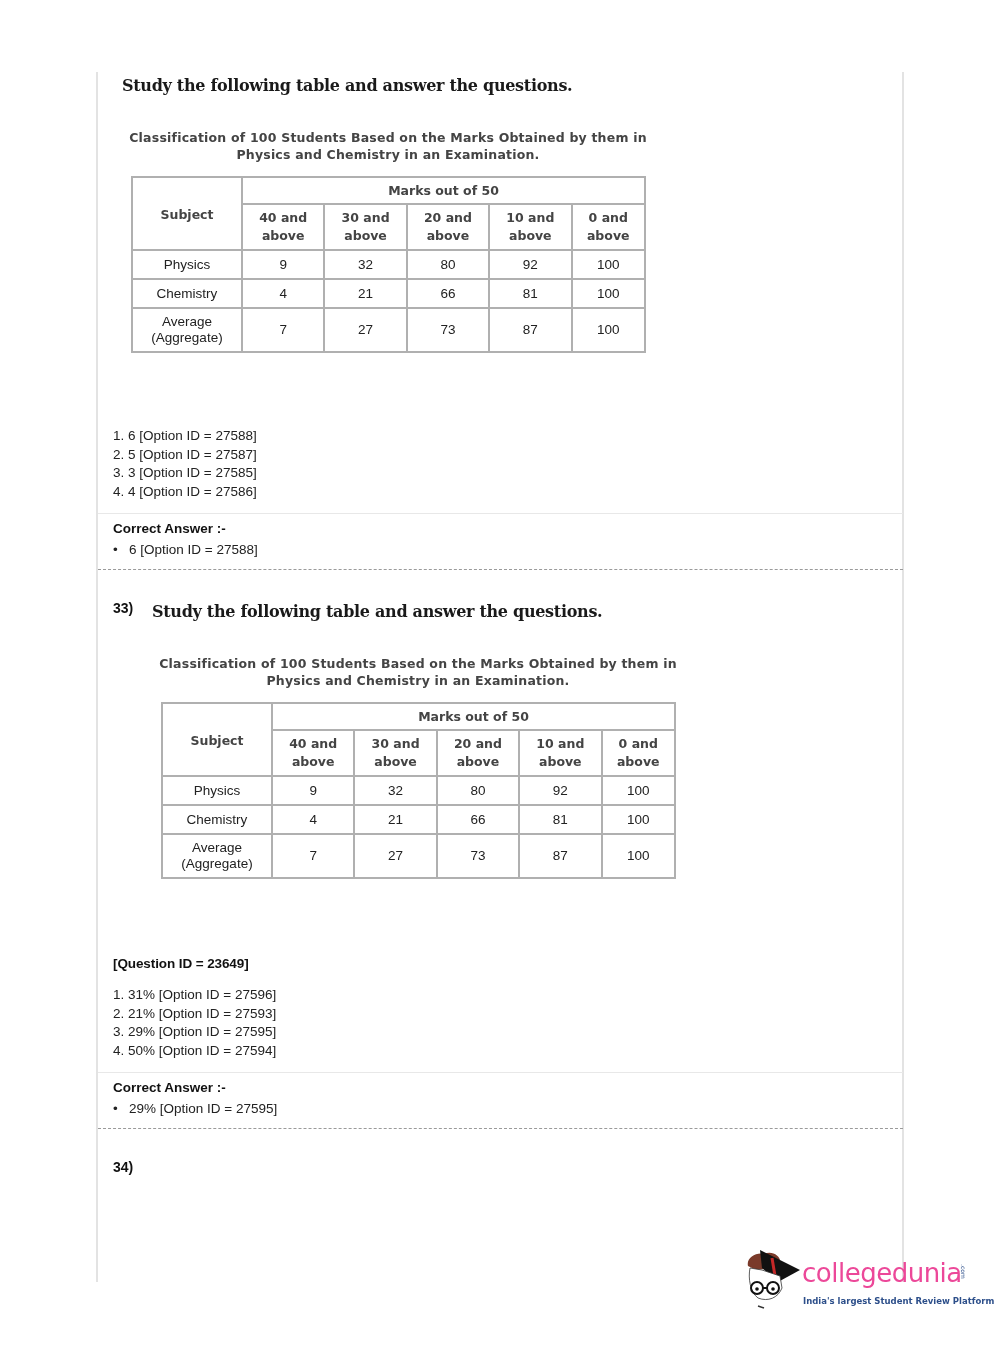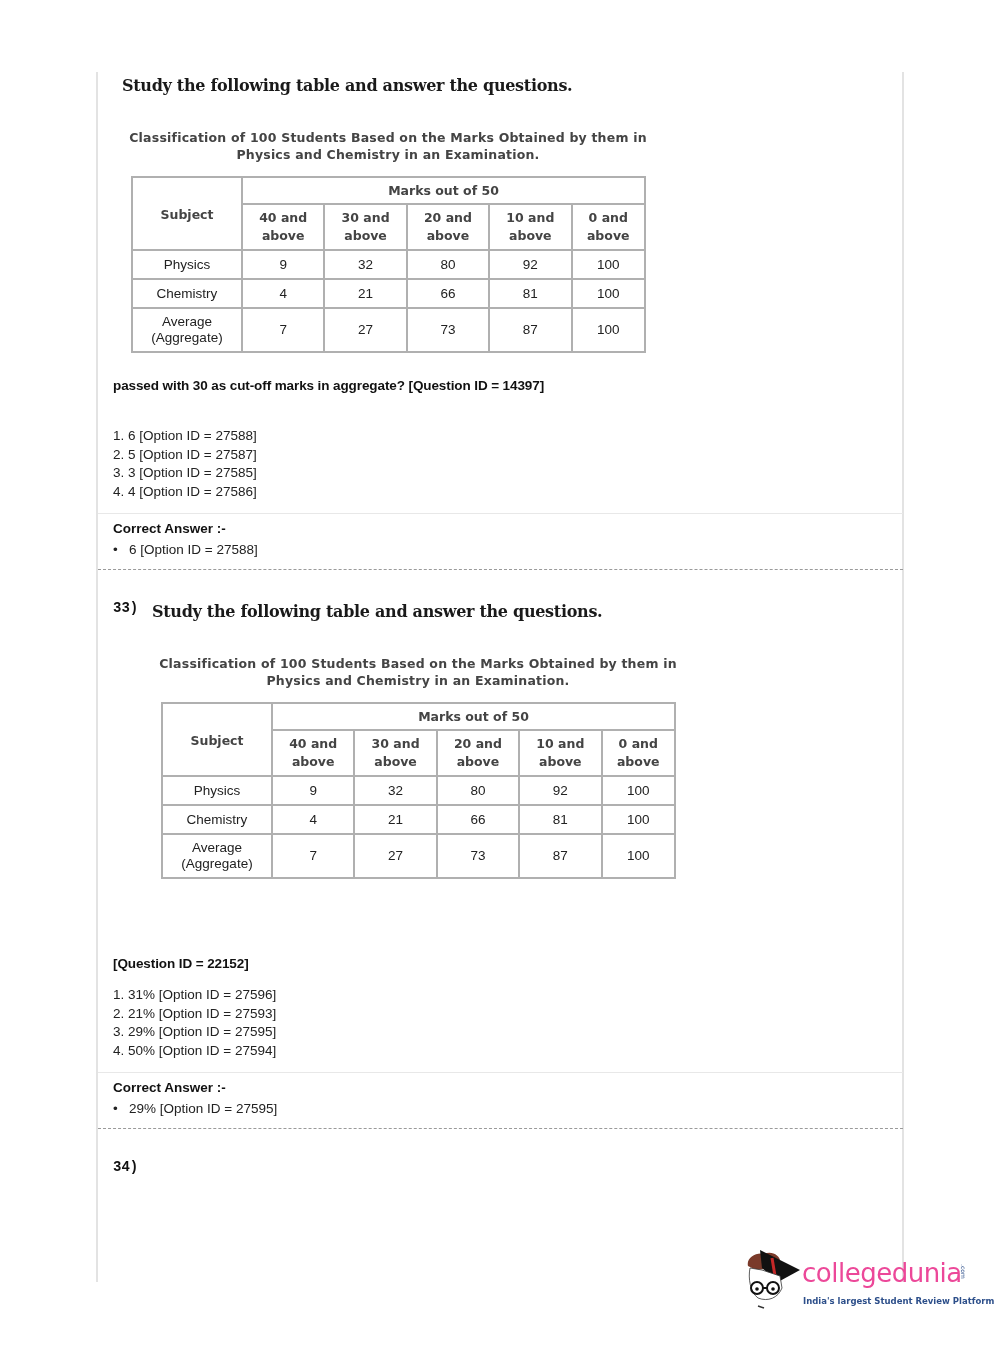--- a/index.html
+++ b/index.html
@@ -1,21 +1,21 @@
 <!DOCTYPE html>
 <html><head>
 <meta charset="utf-8">
 <style>
   html, body { margin:0; padding:0; background:#ffffff; }
   body { width:1001px; height:1355px; position:relative; overflow:hidden; font-family:"DejaVu Sans", sans-serif; color:#111; }
   .vline { position:absolute; width:2px; background:#e3e3e3; }
   .hline-solid { position:absolute; left:98px; width:805px; height:1px; background:#e8e8e8; }
   .hline-dash { position:absolute; left:98px; width:805px; height:0; border-top:1px dashed #9a9a9a; }
   .intro { position:absolute; font-family:"DejaVu Serif", serif; font-weight:bold; font-size:16px; color:#1a1a1a; letter-spacing:-0.3px; }
-  .qnum { position:absolute; font-family:Liberation Mono, monospace; font-weight:bold; font-size:14px; color:#111; }
+  .qnum { position:absolute; font-family:Liberation Sans, sans-serif; font-weight:bold; font-size:14px; color:#111; }
   .caption { position:absolute; font-family:"DejaVu Sans", sans-serif; font-weight:bold; font-size:12.5px; color:#444; text-align:center; line-height:17px; letter-spacing:0.2px; }
   table.data { position:absolute; border-collapse:collapse; border:2px solid #9a9a9a; }
   table.data td, table.data th { border:2px solid #b0b0b0; text-align:center; padding:0; }
   table.data th { font-family:"DejaVu Sans", sans-serif; font-weight:bold; font-size:12.5px; color:#444; line-height:18px; }
   table.data td { font-family:"Liberation Sans", sans-serif; font-size:13.5px; color:#222; line-height:16px; }
   .question { position:absolute; left:113px; width:760px; font-family:"Liberation Sans", sans-serif; font-weight:bold; font-size:13.5px; line-height:19px; color:#111; letter-spacing:-0.1px; }
   .opts { position:absolute; left:113px; font-family:"Liberation Sans", sans-serif; font-size:13.5px; line-height:18.5px; color:#222; }
   .ca-label { position:absolute; left:113px; font-family:"Liberation Sans", sans-serif; font-weight:bold; font-size:13.5px; color:#111; }
   .ca-item { position:absolute; left:113px; font-family:"Liberation Sans", sans-serif; font-size:13.5px; color:#222; }
   .ca-item .bullet { display:inline-block; width:16px; }
@@ -89,21 +89,20 @@
     <td>7</td>
     <td>27</td>
     <td>73</td>
     <td>87</td>
     <td>100</td>
   </tr>
 </tbody>
   </table>
 
 <div class="question" style="top:376px;">
-  <div>passed with 30 as cut-off marks in aggregate? [Question ID = 14397]</div>
 </div>
 
 <div class="opts" style="top:427px;">
   <div>1. 6 [Option ID = 27588]</div>
   <div>2. 5 [Option ID = 27587]</div>
   <div>3. 3 [Option ID = 27585]</div>
   <div>4. 4 [Option ID = 27586]</div>
 </div>
 
 <div class="hline-solid" style="top:513px;"></div>
@@ -174,21 +173,21 @@
     <td>27</td>
     <td>73</td>
     <td>87</td>
     <td>100</td>
   </tr>
 </tbody>
   </table>
 
 <div class="question" style="top:903px;">
 </div>
-<div class="question" style="top:954px;">[Question ID = 22152]</div>
+<div class="question" style="top:954px;">[Question ID = 23649]</div>
 
 <div class="opts" style="top:986px;">
   <div>1. 31% [Option ID = 27596]</div>
   <div>2. 21% [Option ID = 27593]</div>
   <div>3. 29% [Option ID = 27595]</div>
   <div>4. 50% [Option ID = 27594]</div>
 </div>
 
 <div class="hline-solid" style="top:1072px;"></div>
 <div class="ca-label" style="top:1080px;">Correct Answer :-</div>

